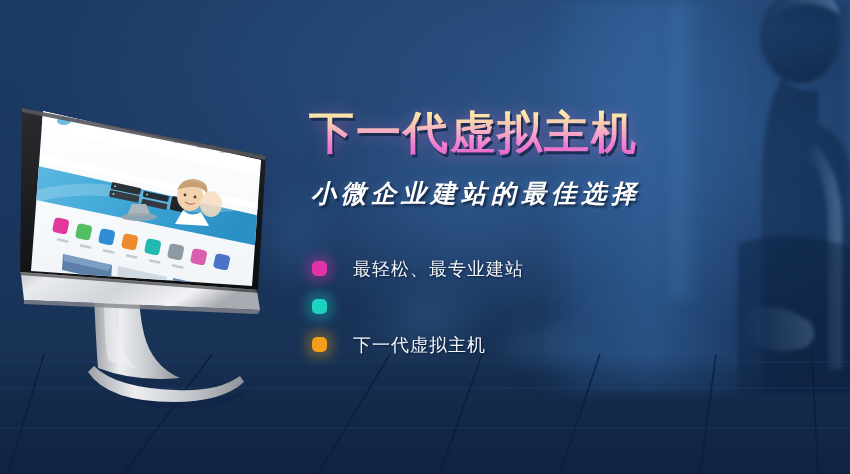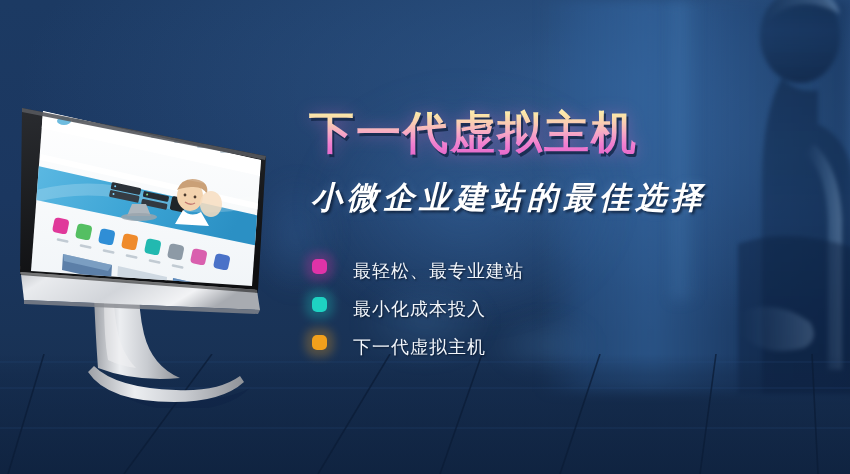--- a/index.html
+++ b/index.html
@@ -92,33 +92,33 @@
     -webkit-background-clip:text;background-clip:text;
     -webkit-text-fill-color:transparent;color:transparent;
     text-shadow:0 0 0 rgba(0,0,0,0);
     filter:drop-shadow(2px 3px 0px rgba(20,40,74,.85))
            drop-shadow(0 0 8px rgba(220,110,200,.35));
     white-space:nowrap;
   }
 
   .subhead{
     margin:18px 0 8px 8px;
-    font-size:31px;
+    font-size:25px;
     font-weight:bold;
     font-style:italic;
     letter-spacing:5px;
     color:#ffffff;
     font-family:"DejaVu Serif","Liberation Serif",serif;
     text-shadow:2px 2px 3px rgba(10,26,50,.9), 0 0 10px rgba(150,200,255,.25);
     white-space:nowrap;
   }
 
   .bullets{list-style:none;margin:40px 0 0 2px;padding:0;}
   .bullet{
-    display:flex;align-items:flex-start;
+    display:flex;align-items:center;
     height:37px;
     margin-bottom:1px;
   }
   .bullet-dot{
     position:relative;
     width:15px;height:15px;border-radius:5px;
     margin-right:26px;margin-left:7px;
     flex:0 0 auto;
   }
   .bullet-dot::after{
@@ -339,21 +339,20 @@
 
     <ul class="bullets">
 
       <li class="bullet">
         <span class="bullet-dot" style="background:#e033a8;"></span>
         <span class="bullet-text">最轻松、最专业建站</span>
       </li>
 
       <li class="bullet">
         <span class="bullet-dot" style="background:#1ed2c2;"></span>
-        <span class="bullet-text">最小化成本投入</span>
       </li>
 
       <li class="bullet">
         <span class="bullet-dot" style="background:#f2a01c;"></span>
         <span class="bullet-text">下一代虚拟主机</span>
       </li>
 
     </ul>
   </div>
 

